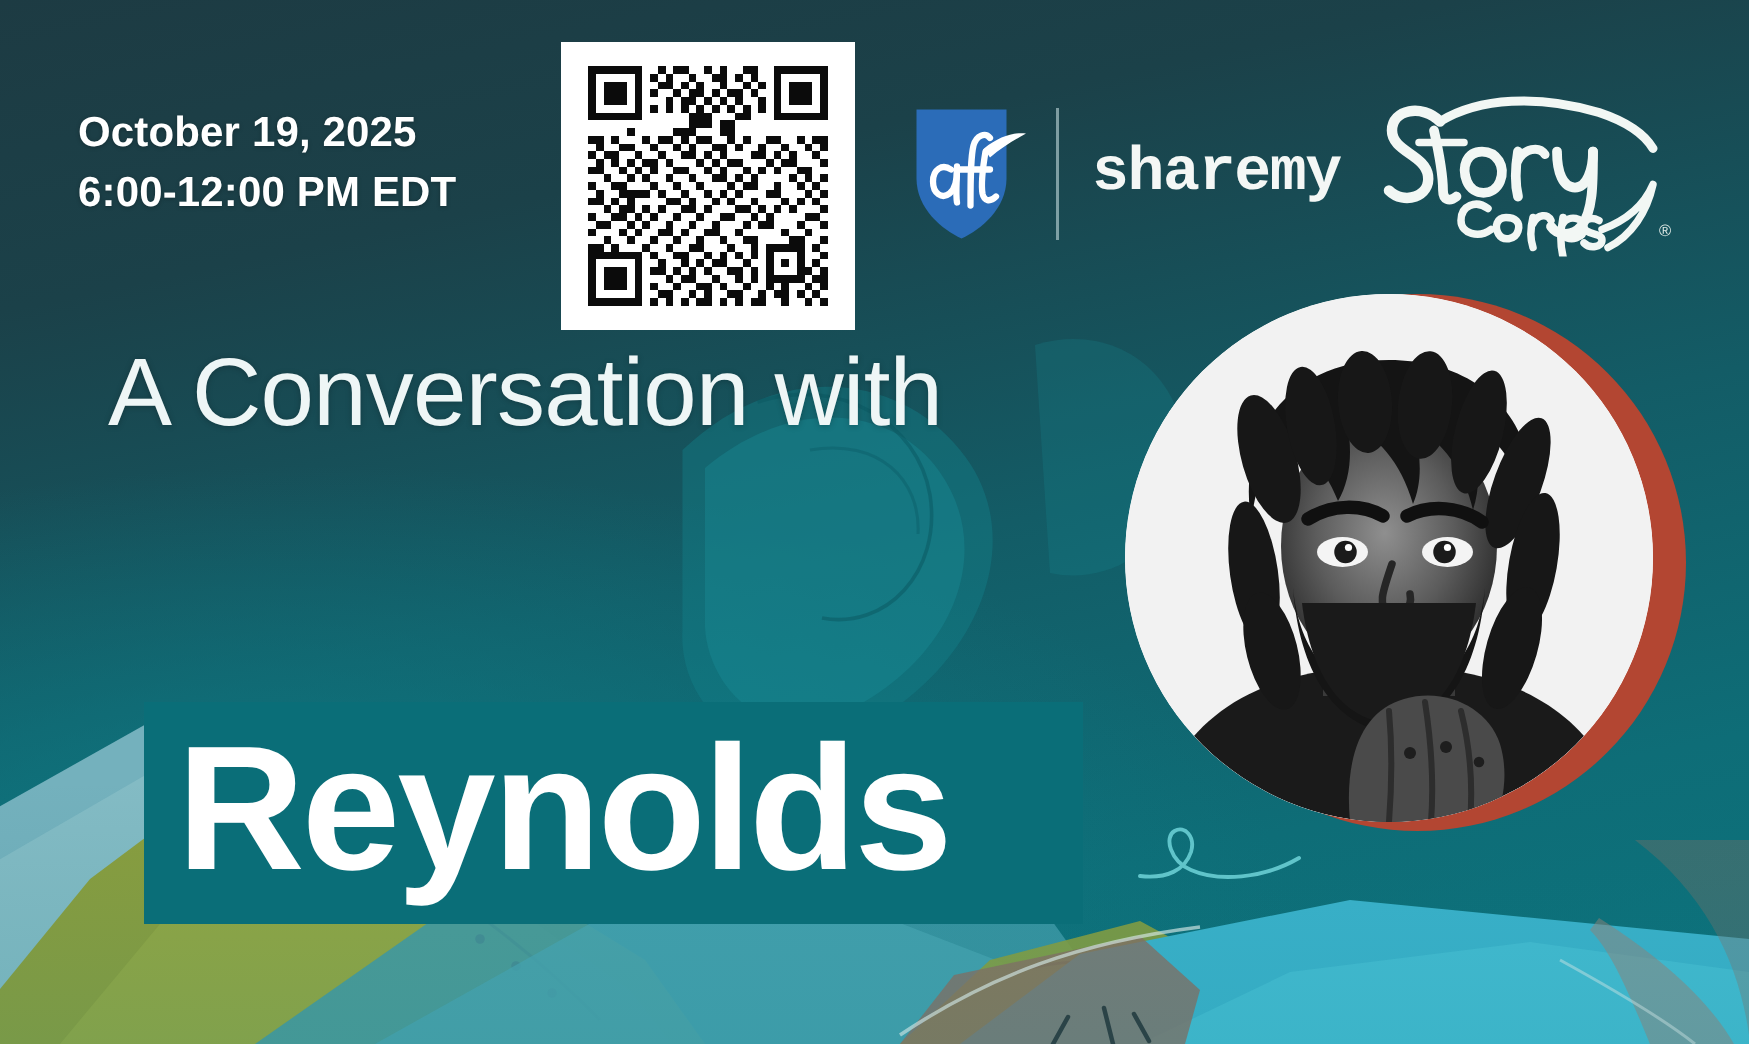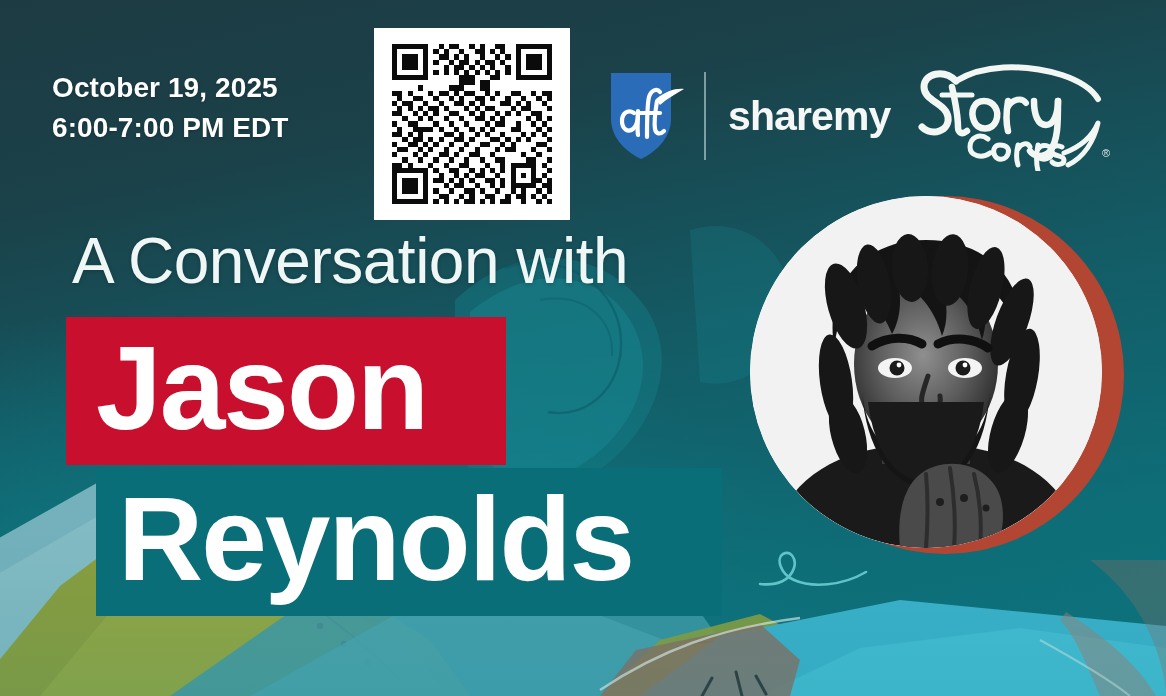--- a/index.html
+++ b/index.html
@@ -55,20 +55,21 @@
     background:rgba(210,232,234,.55);
     flex:0 0 auto;
   }
 
   .sml-logo {
     color:#f4f7f5;
     font-size:41px; font-weight:bold;
     line-height:.99;
     letter-spacing:-0.9px;
     flex:0 0 auto;
+    font-family:Liberation Mono, monospace;
   }
   .sml-logo div { white-space:nowrap; }
 
   .storycorps { margin-left:22px; width:210px; height:110px; flex:0 0 auto; position:relative; }
   .storycorps svg { display:block; width:100%; height:100%; }
 
   
   .conversation {
     position:absolute; left:72px; top:224px;
     color:#eef6f6;
@@ -195,21 +196,21 @@
           <path d="M756 676 L766 694"></path>
         </g>
 
         <rect x="0" y="520" width="1166" height="176" fill="url(#gFade)" opacity=".25"></rect>
       </g>
     </svg>
   </div>
 
   <div class="date-block">
     <div>October 19, 2025</div>
-    <div>6:00-7:00 PM EDT</div>
+    <div>6:00-12:00 PM EDT</div>
   </div>
 
   <div class="qr-wrap">
     <svg viewBox="0 0 33 33" shape-rendering="crispEdges" role="img">
       <rect width="33" height="33" fill="#ffffff"></rect>
       <g fill="#0b0b0b">
 
         <path d="M1 1h7v7h-7z"></path>
           <path d="M2 2h5v5h-5z" fill="#fff"></path>
           <path d="M3 3h3v3h-3z"></path>
@@ -320,23 +321,20 @@
 
           <path d="M152 92 C168 86 180 76 186 62 C182 80 172 96 156 104"></path>
         </g>
         <text x="190" y="96" font-family="Liberation Sans, sans-serif" font-size="11" fill="#dfeae6">®</text>
       </svg>
     </div>
   </div>
 
   <div class="conversation">A Conversation with</div>
 
-  <div class="name-first">
-    <span>Jason</span>
-  </div>
 
   <div class="name-last">
     <span>Reynolds</span>
   </div>
 
   <div class="portrait-ring"></div>
 
   <div class="portrait">
     <svg viewBox="0 0 352 352">
       <defs>

